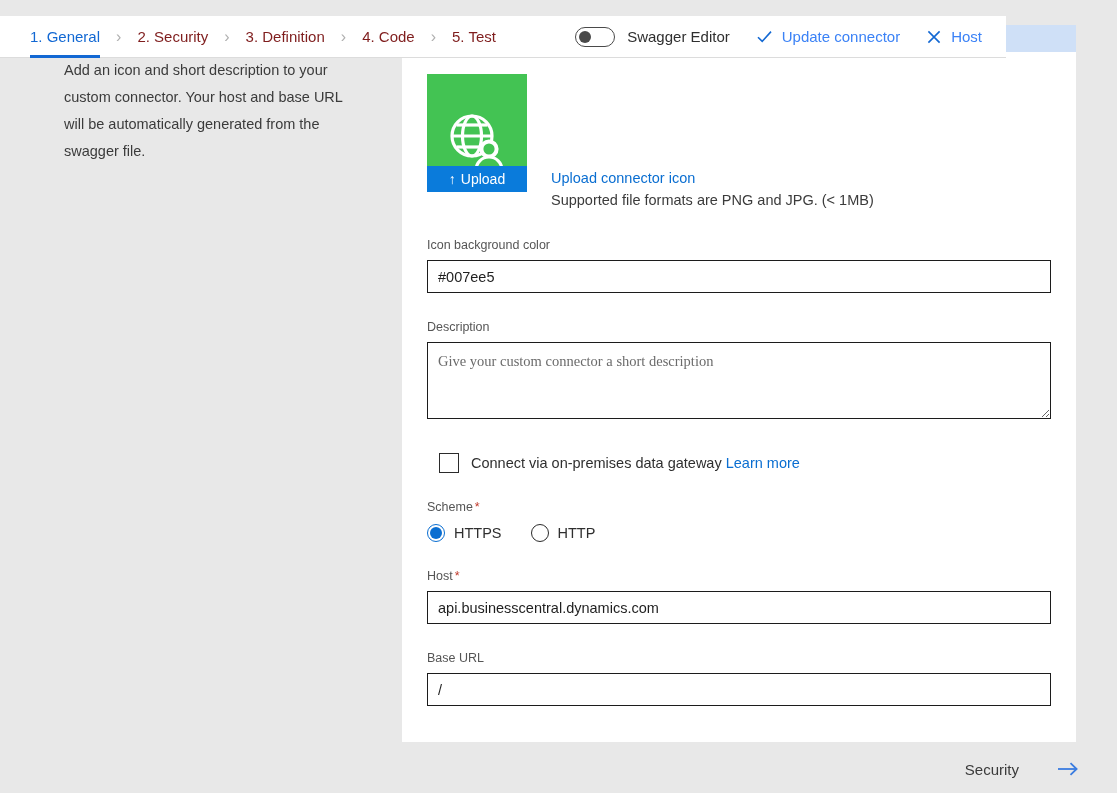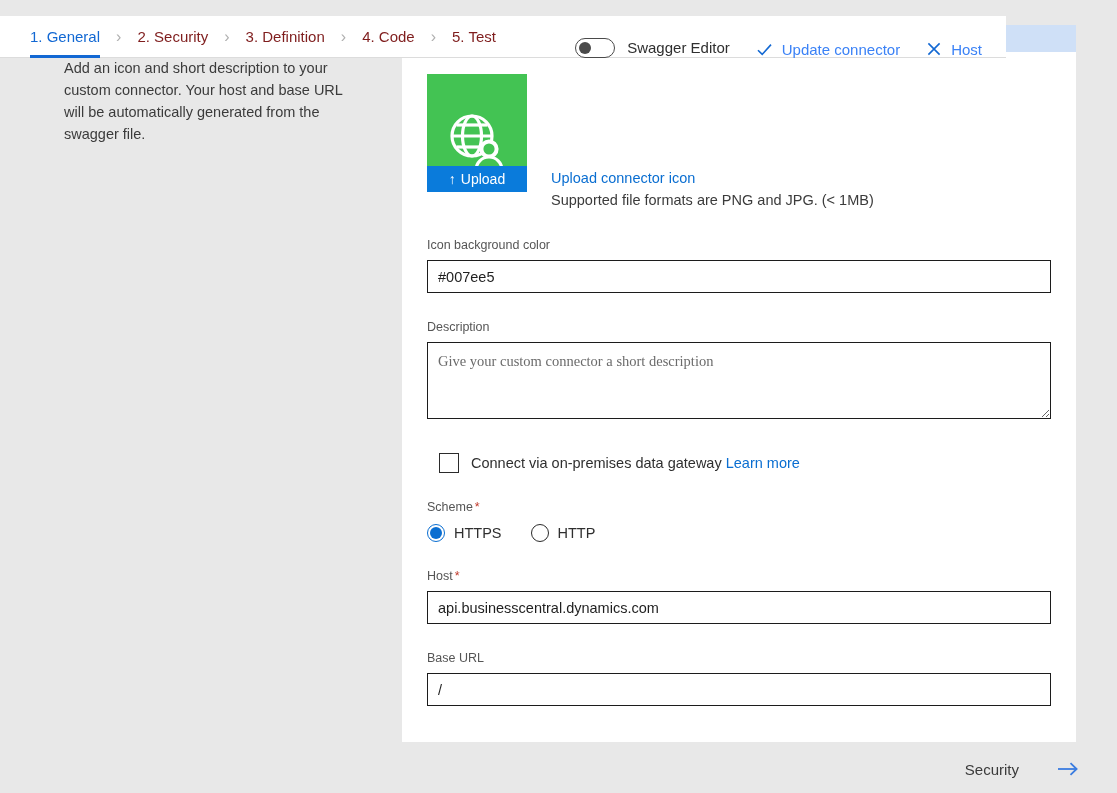--- a/index.html
+++ b/index.html
@@ -44,21 +44,21 @@
     padding-top: 16px;
     font-size: 20px;
     font-weight: 600;
     color: #333;
     line-height: 28px;
     letter-spacing: .1px;
   }
   .left-col p {
     margin: 13px 0 0 0;
     font-size: 14.5px;
-    line-height: 22px;
+    line-height: 27px;
     color: #3b3b3b;
   }
 
   
   .card {
     position: absolute;
     left: 402px;
     top: 25px;
     width: 674px;
     height: 717px;
@@ -276,21 +276,21 @@
   .chev {
     color: #b0b0b0;
     font-size: 16px;
     margin: 0 16px;
     user-select: none;
     line-height: 1;
   }
 
   .header-right {
     display: flex;
-    align-items: flex-end;
+    align-items: center;
     margin-left: auto;
     padding-right: 24px;
     gap: 26px;
     height: 42px;
   }
   .toggle-wrap {
     display: flex;
     align-items: center;
     cursor: pointer;
   }

